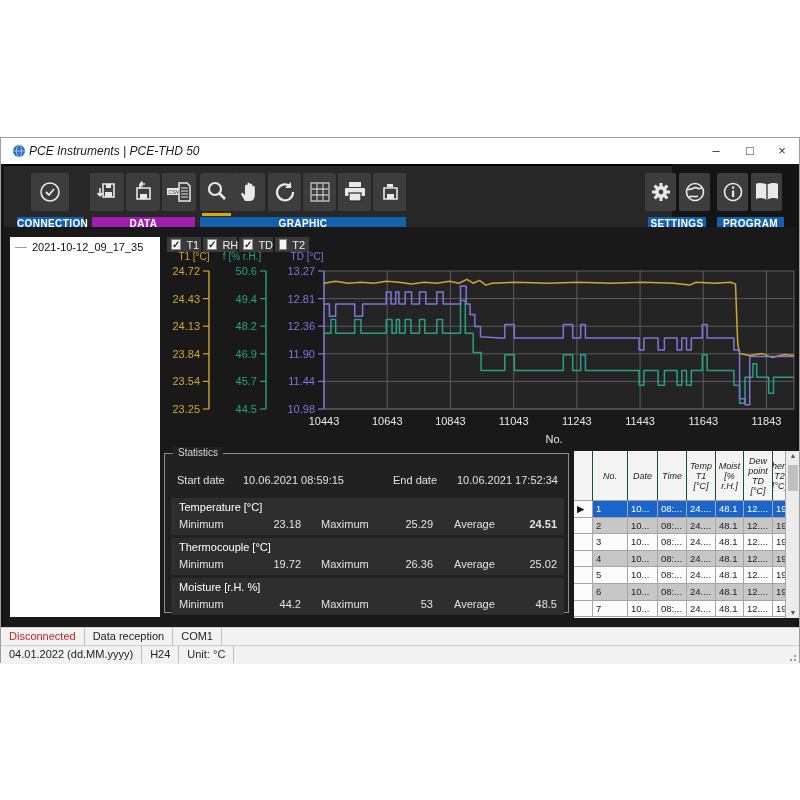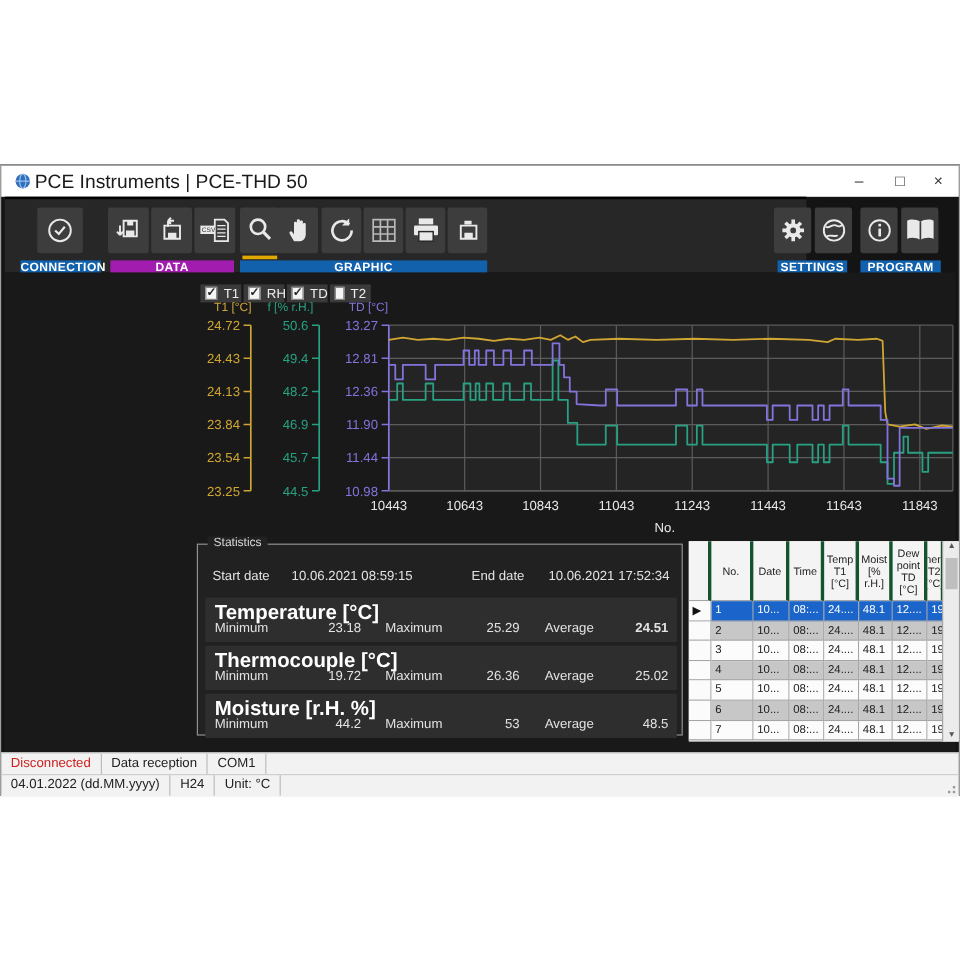--- a/index.html
+++ b/index.html
@@ -2,21 +2,21 @@
 <html><head>
 <meta charset="utf-8">
 <style>
   * { margin:0; padding:0; box-sizing:border-box; }
   html,body { width:800px; height:800px; background:#ffffff; font-family:"Liberation Sans", sans-serif; overflow:hidden; }
   .abs { position:absolute; }
   #desktop { position:relative; width:800px; height:800px; background:#ffffff; }
   #app-window { position:absolute; left:0; top:137px; width:800px; height:526px; border:1px solid #9e9e9e; background:#141414; }
   
   #titlebar { position:absolute; left:0; top:0; width:798px; height:26px; background:#ffffff; }
-  #titlebar .title { position:absolute; left:28px; top:6px; font-size:16px; color:#1a1a1a; white-space:nowrap; }
+  #titlebar .title { position:absolute; left:28px; top:6px; font-size:12px; color:#1a1a1a; white-space:nowrap;font-style:italic; }
   .winbtn { position:absolute; top:2px; width:30px; height:21px; text-align:center; font-size:13px; color:#333; line-height:21px; cursor:default; }
   
   #toolbar { position:absolute; left:3px; top:26px; width:668px; height:63px; background:#272727; border-top:2px solid #000; }
   .tool-btn { position:absolute; top:7px; height:38px; background:#3d3d3d; border-radius:2px; display:flex; align-items:center; justify-content:center; }
   .tool-btn svg { display:block; }
   .active-underline { position:absolute; top:47px; height:3px; background:#e0a800; }
   .group-bar { position:absolute; top:51px; height:14px; background:#1261ad; color:#fff; font-size:10px; font-weight:bold; text-align:center; line-height:14px; letter-spacing:.4px; }
   
   #content { position:absolute; left:3px; top:89px; width:792px; height:400px; background:#191919; }
   #tree-panel { position:absolute; left:6px; top:10px; width:150px; height:380px; background:#ffffff; }
@@ -26,24 +26,24 @@
   .chip { position:absolute; top:10px; height:15px; background:#3a3a3a; display:flex; align-items:center; padding:0 4px; gap:5px; }
   .chip .box { width:11px; height:11px; background:#f5f5f5; border:1px solid #888; font-size:10px; line-height:9px; text-align:center; color:#222; font-weight:bold; }
   .chip .lbl { color:#eeeeee; font-size:11px; }
   .axis-title { position:absolute; top:24px; font-size:10px; }
   
   #stats-panel { position:absolute; left:160px; top:226px; width:405px; height:160px; background:#212121; border:1px solid #8f8f8f; }
   #stats-legend { position:absolute; left:8px; top:-7px; background:#212121; padding:0 5px; color:#d8d8d8; font-size:10px; }
   .stat-text { position:absolute; font-size:11px; color:#e2e2e2; white-space:nowrap; }
   .stat-val { text-align:right; }
   .stat-section { position:absolute; left:6px; width:393px; height:37px; background:#2e2e2e; }
-  .stat-section .sec-title { position:absolute; left:8px; top:3px; font-size:17px; font-weight:bold; color:#ffffff; }
+  .stat-section .sec-title { position:absolute; left:8px; top:3px; font-size:11px; font-weight:normal; color:#ffffff; }
   
   #table-panel { position:absolute; left:570px; top:224px; width:225px; height:167px; background:#f4f4f4; }
-  .th-cell { position:absolute; top:0; height:50px; background:#f4f4f4; border-right:3px solid #14532d; border-bottom:1px solid #a5a5a5; display:flex; align-items:center; justify-content:center; text-align:center; font-size:9px; color:#222; line-height:10px; white-space:pre-line; overflow:hidden; }
+  .th-cell { position:absolute; top:0; height:50px; background:#f4f4f4; border-right:1px solid #14532d; border-bottom:1px solid #a5a5a5; display:flex; align-items:center; justify-content:center; text-align:center; font-size:9px; color:#222; line-height:10px; white-space:pre-line; overflow:hidden;font-style:italic; }
   .td-cell { position:absolute; border-right:1px solid #a5a5a5; border-bottom:1px solid #a5a5a5; font-size:9.5px; color:#1c1c1c; padding:2px 0 0 3px; overflow:hidden; white-space:nowrap; }
   
   .statusbar { position:absolute; left:0; width:798px; height:18px; background:#f2f2f2; border-top:1px solid #cfcfcf; }
   .seg { float:left; height:17px; line-height:17px; padding:0 8px; font-size:11px; color:#222; border-right:1px solid #bdbdbd; white-space:nowrap; }
   .grip { position:absolute; right:3px; bottom:3px; width:9px; height:9px; }
   .grip i { position:absolute; width:2px; height:2px; background:#9a9a9a; }
 </style>
 </head>
 <body>
 
@@ -190,20 +190,23 @@
             <svg width="28" height="22" viewBox="0 0 28 22">
               <path d="M14 4 C11 1.5 5 1.5 3 3 V18 C6 16.5 11 16.8 14 19 C17 16.8 22 16.5 25 18 V3 C23 1.5 17 1.5 14 4 Z" fill="#e9e9e9"></path>
               <line x1="14" y1="4" x2="14" y2="19" stroke="#3d3d3d" stroke-width="1.4"></line>
             </svg>
           </span>
         </div>
         <div class="group-bar" style="left: 713px; width: 67px; background: rgb(18, 97, 173);">PROGRAM</div>
       </div>
 
     <div id="content">
+      <div id="tree-panel">
+          <div class="tree-item">2021-10-12_09_17_35<span class="dash"></span></div>
+        </div>
       <div id="chart-area">
           <div class="chip" style="left: 163px; width: 34px;">
             <span class="box">✓</span>
             <span class="lbl">T1</span>
           </div>
           <div class="chip" style="left: 199px; width: 34px;">
             <span class="box">✓</span>
             <span class="lbl">RH</span>
           </div>
           <div class="chip" style="left: 235px; width: 34px;">

